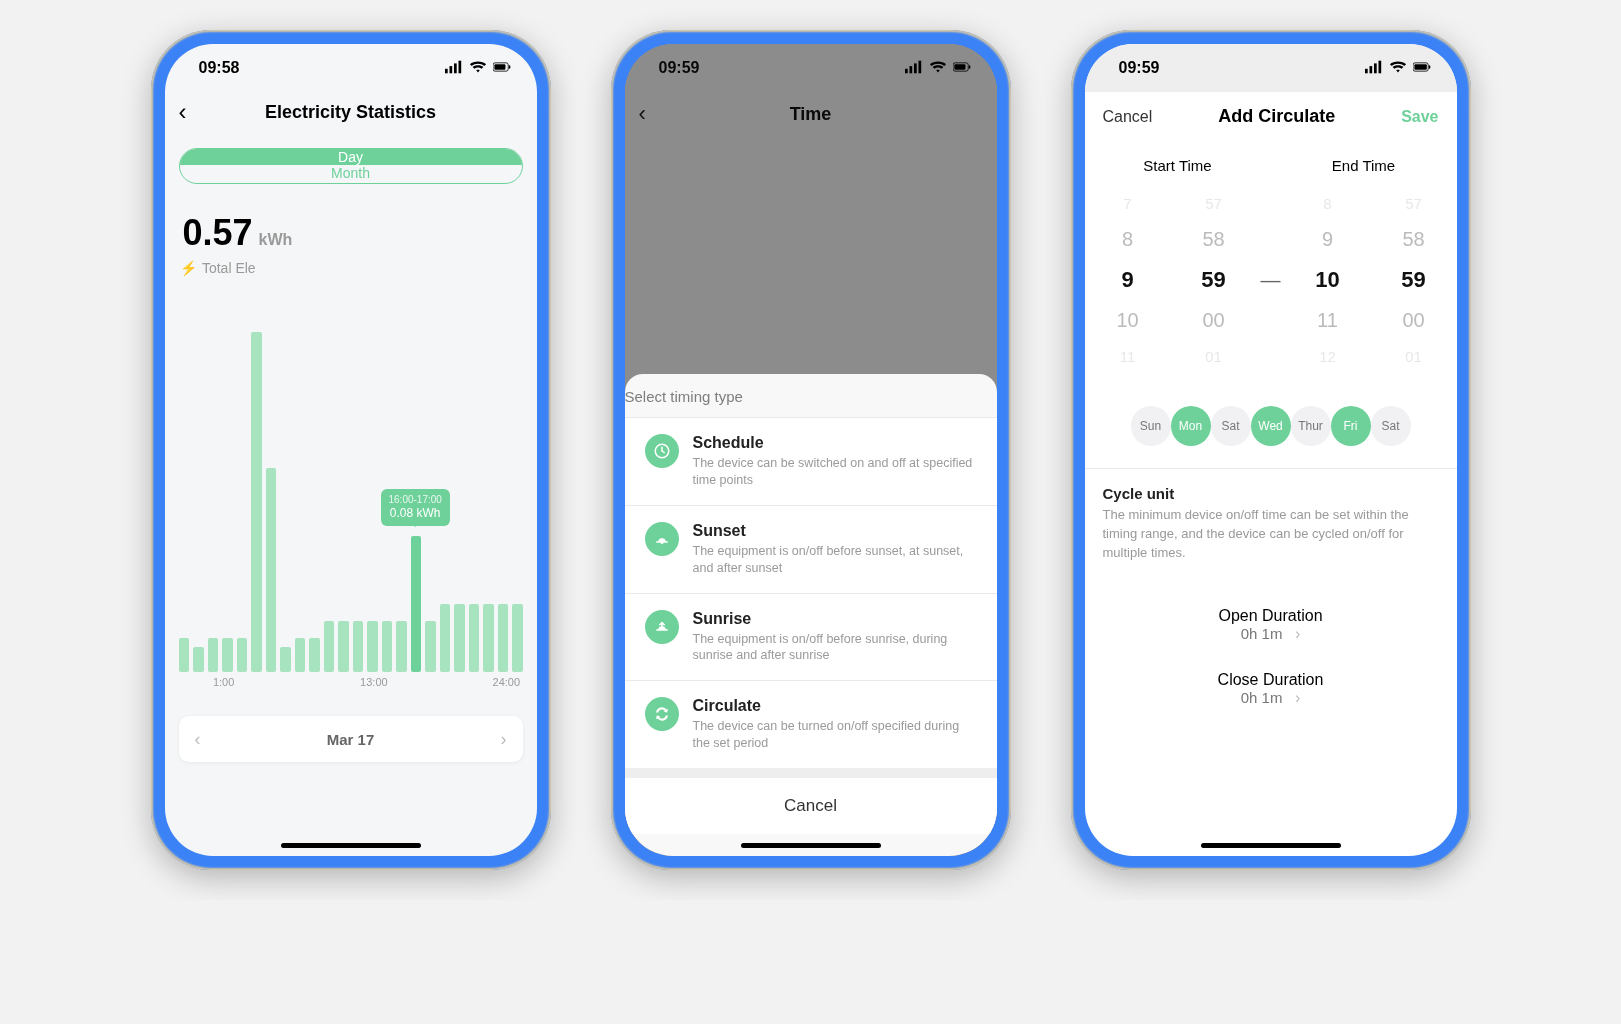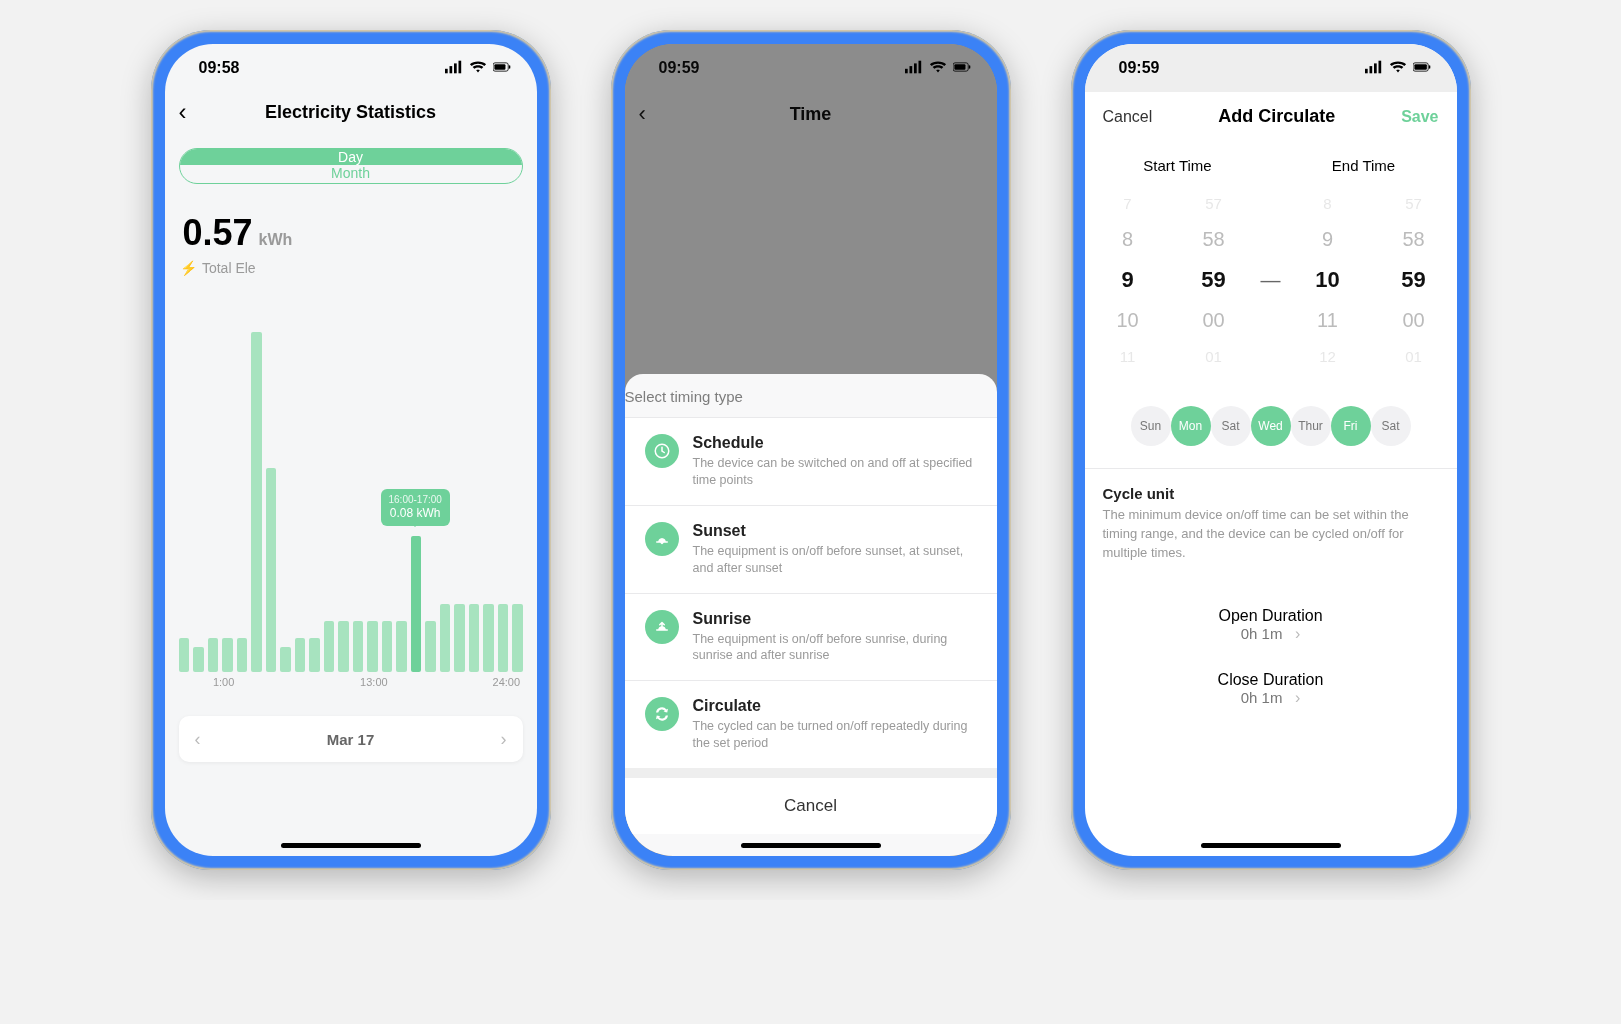--- a/index.html
+++ b/index.html
@@ -295,21 +295,21 @@
             </div>
           </div>
           <div class="row">
             <div class="ricon">
               <svg viewBox="0 0 24 24">
                 <path d="M4 10a8 8 0 0 1 14-4l2-1-1 5-5-1 2-1a5 5 0 0 0-9 2zM20 14a8 8 0 0 1-14 4l-2 1 1-5 5 1-2 1a5 5 0 0 0 9-2z" fill="#fff"></path>
               </svg>
             </div>
             <div class="rtxt">
               <div class="rtitle">Circulate</div>
-              <div class="rdesc">The cycled can be turned on/off repeatedly during the set period</div>
+              <div class="rdesc">The device can be turned on/off specified during the set period</div>
             </div>
           </div>
         </div>
       <div class="sheet-gap"></div>
       <div class="sheet-cancel">Cancel</div>
       <div style="height:22px"></div>
     </div>
     <div class="home-ind"></div>
   </div>
 </div>

